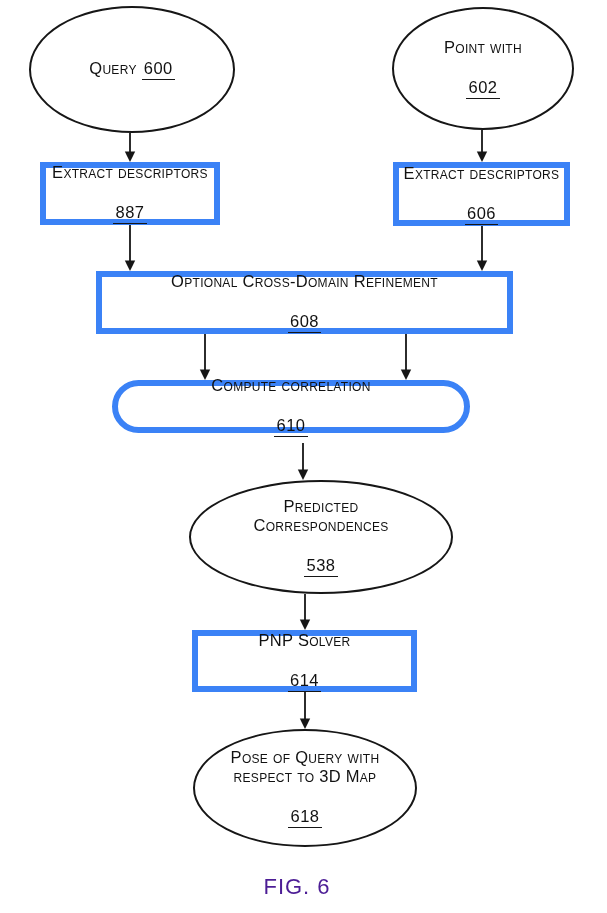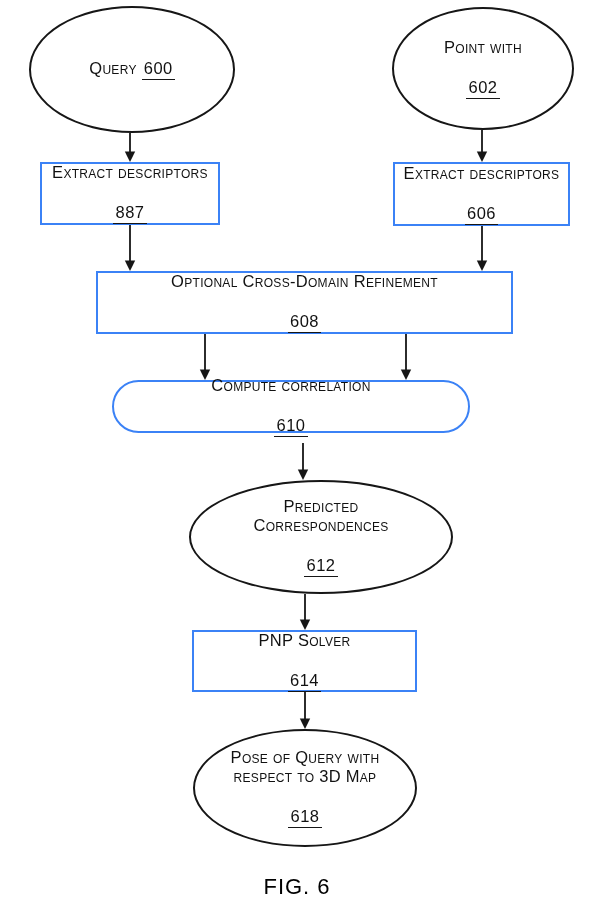--- a/index.html
+++ b/index.html
@@ -28,21 +28,21 @@
     position: absolute;
     display: flex;
     flex-direction: column;
     align-items: center;
     justify-content: center;
     text-align: center;
     box-sizing: border-box;
     background: #ffffff;
   }
   .rect {
-    border: 2px solid #3b82f6;
+    border: 6px solid #3b82f6;
   }
   .ellipse {
     border: 2px solid #161616;
     border-radius: 50%;
   }
   .lbl {
     font-size: 16.5px;
     font-variant: small-caps;
     letter-spacing: 0.3px;
     line-height: 19px;
@@ -63,21 +63,21 @@
     margin-left: 5px;
   }
   #fig-caption {
     position: absolute;
     left: 237px;
     top: 874px;
     width: 120px;
     text-align: center;
     font-size: 22px;
     letter-spacing: 1px;
-    color: #000000;
+    color: #4c1d95;
   }
   .edge-line {
     stroke: #161616;
     stroke-width: 1.8;
   }
   .edge-head {
     fill: #161616;
     stroke: none;
   }
 </style>
@@ -150,21 +150,21 @@
   </div>
 
   <div class="node rect" style="left:112px; top:380px; width:358px; height:53px;border-radius:27px;">
     <div class="lbl">Compute correlation</div>
     <div class="ref-line"><span class="ref">610</span></div>
   </div>
 
   <div class="node ellipse" style="left:189px; top:480px; width:264px; height:114px;">
     <div class="lbl">Predicted</div>
     <div class="lbl">Correspondences</div>
-    <div class="ref-line"><span class="ref">612</span></div>
+    <div class="ref-line"><span class="ref">538</span></div>
   </div>
 
   <div class="node rect" style="left:192px; top:630px; width:225px; height:62px;">
     <div class="lbl">PNP Solver</div>
     <div class="ref-line"><span class="ref">614</span></div>
   </div>
 
   <div class="node ellipse" style="left:193px; top:729px; width:224px; height:118px;">
     <div class="lbl">Pose of Query with</div>
     <div class="lbl">respect to 3D Map</div>

